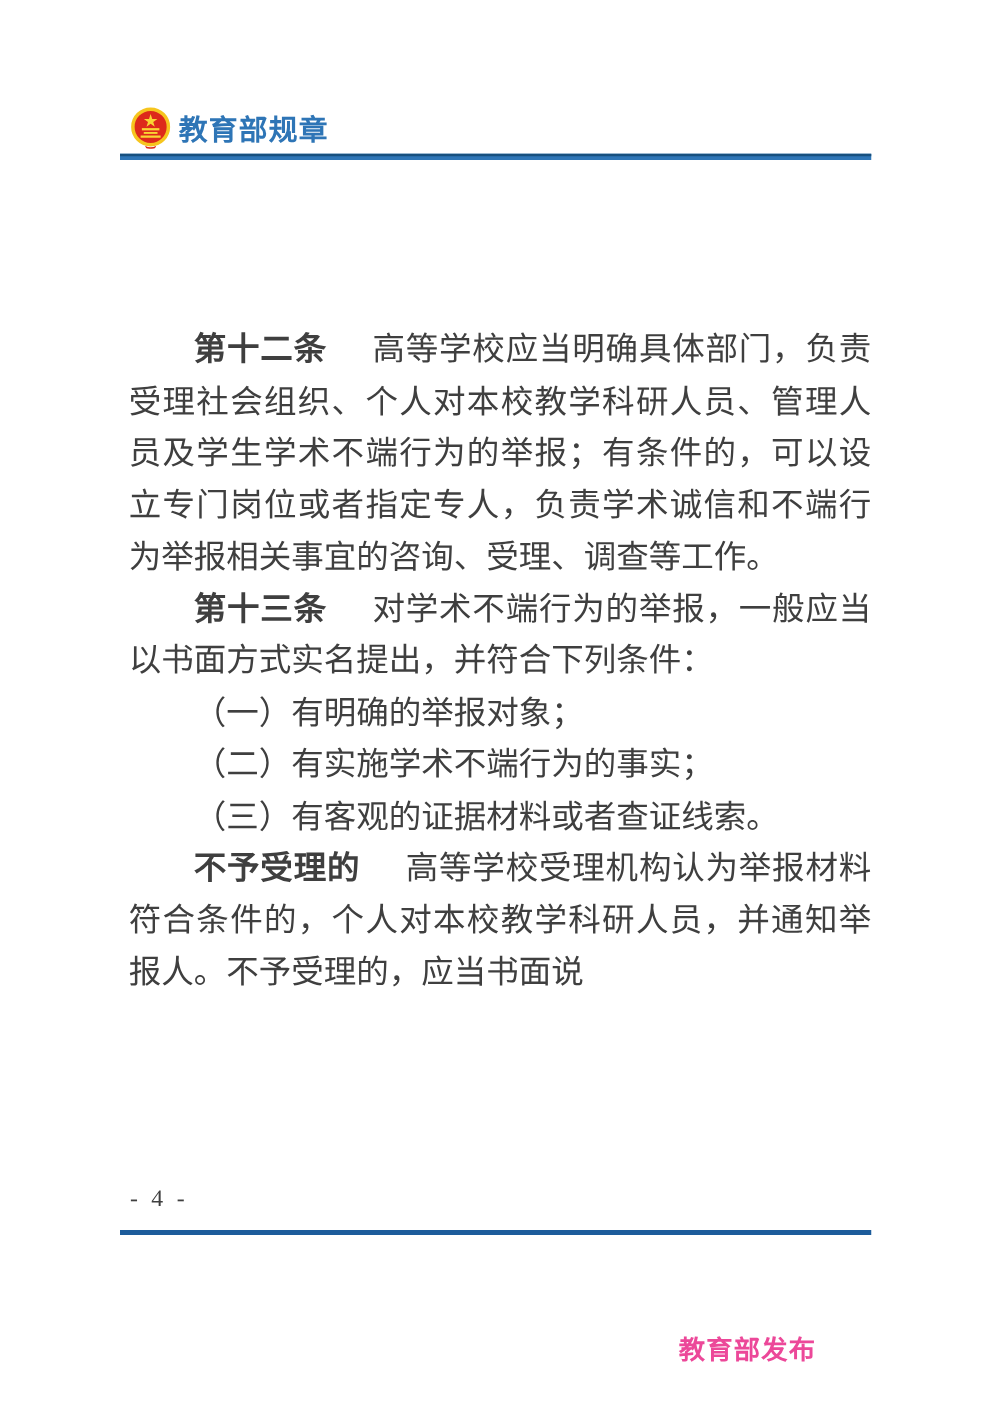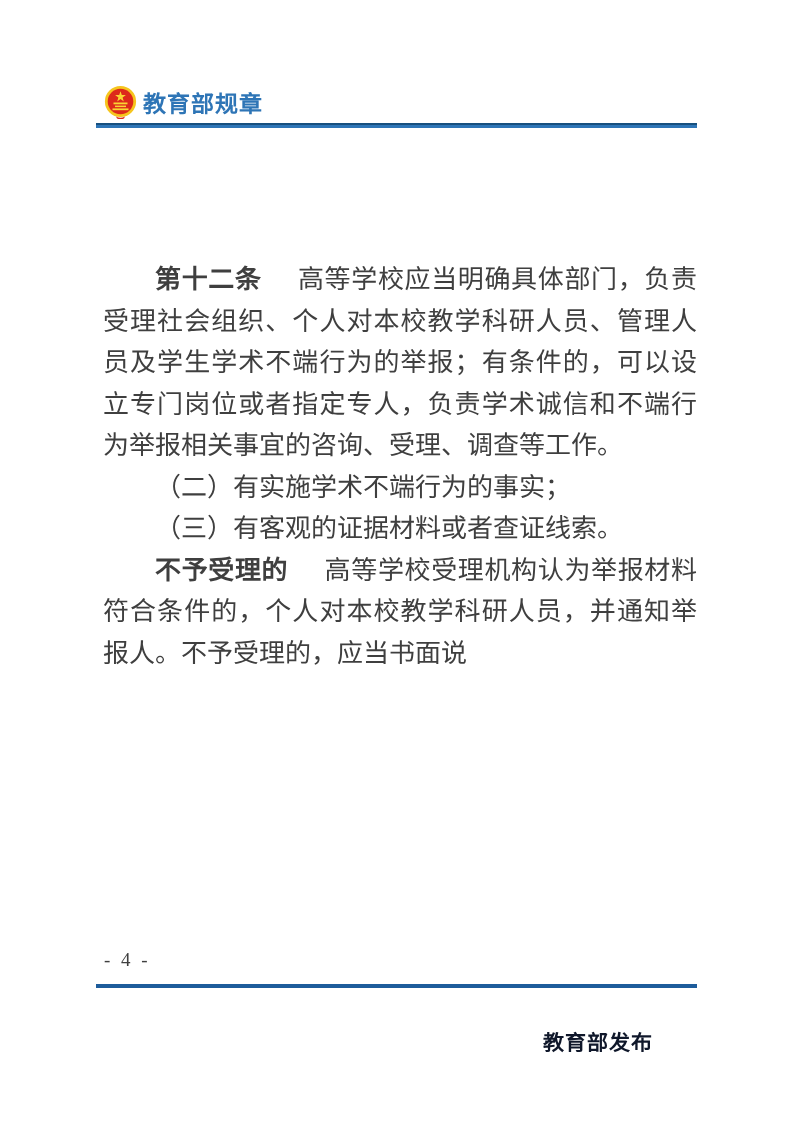--- a/index.html
+++ b/index.html
@@ -100,26 +100,26 @@
   .footer-rule {
     position: absolute;
     top: 984px;
     left: 96px;
     width: 601px;
     height: 4px;
     background: #1d5c9b;
   }
   .publisher {
     position: absolute;
-    top: 1026px;
+    top: 1063px;
     right: 140px;
     font-family: Liberation Mono, monospace;
     font-size: 21px;
     font-weight: 700;
-    color: #0f172a;
+    color: #ec4899;
     letter-spacing: 1px;
   }
 </style>
 </head>
 <body>
 
 <div class="page">
 
   <div class="header-row">
     <span class="emblem">
@@ -132,20 +132,22 @@
         <path d="M12 31.5 q4.5 2.5 9 0 l-1 2 q-3.5 1.5 -7 0 z" fill="#dd2a1b"></path>
       </svg>
     </span>
     <span class="brand-text">教育部规章</span>
   </div>
   <div class="header-rule"></div>
 
 
   <main class="doc-body">
     <p><span class="para-label">第十二条</span><span>高等学校应当明确具体部门，负责受理社会组织、个人对本校教学科研人员、管理人员及学生学术不端行为的举报；有条件的，可以设立专门岗位或者指定专人，负责学术诚信和不端行为举报相关事宜的咨询、受理、调查等工作。</span></p>
+    <p><span class="para-label">第十三条</span><span>对学术不端行为的举报，一般应当以书面方式实名提出，并符合下列条件：</span></p>
+    <p><span>（一）有明确的举报对象；</span></p>
     <p><span>（二）有实施学术不端行为的事实；</span></p>
     <p><span>（三）有客观的证据材料或者查证线索。</span></p>
     <p><span class="para-label">不予受理的</span><span>高等学校受理机构认为举报材料符合条件的，个人对本校教学科研人员，并通知举报人。不予受理的，应当书面说</span></p>
   </main>
 
   <div class="page-number">- 4 -</div>
   <div class="footer-rule"></div>
   <div class="publisher">教育部发布</div>
 
 </div>

